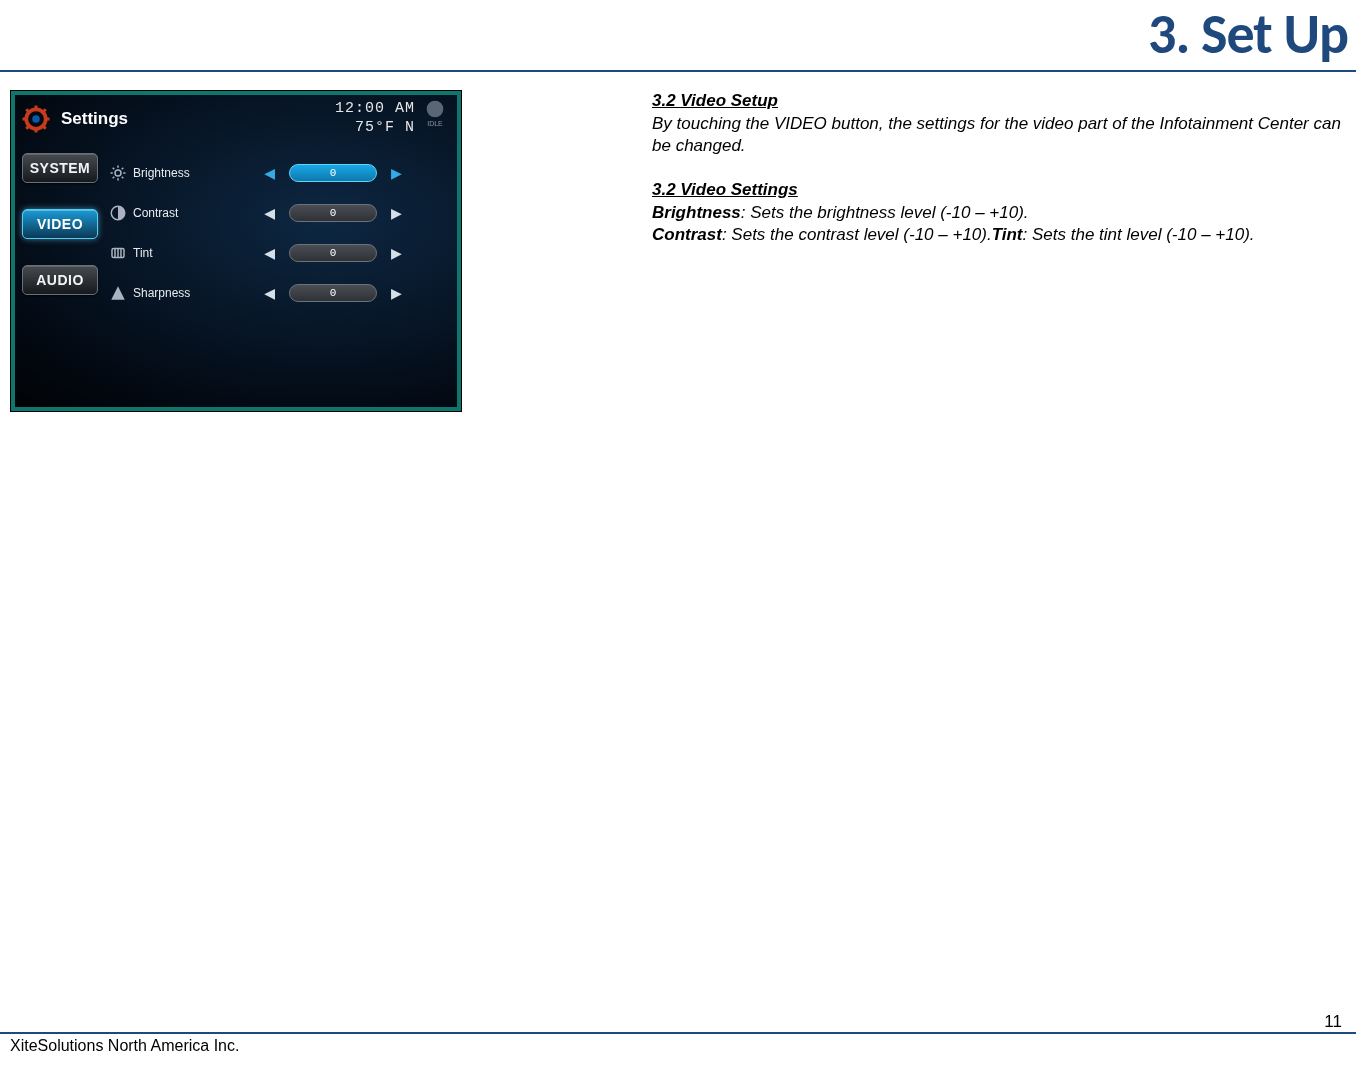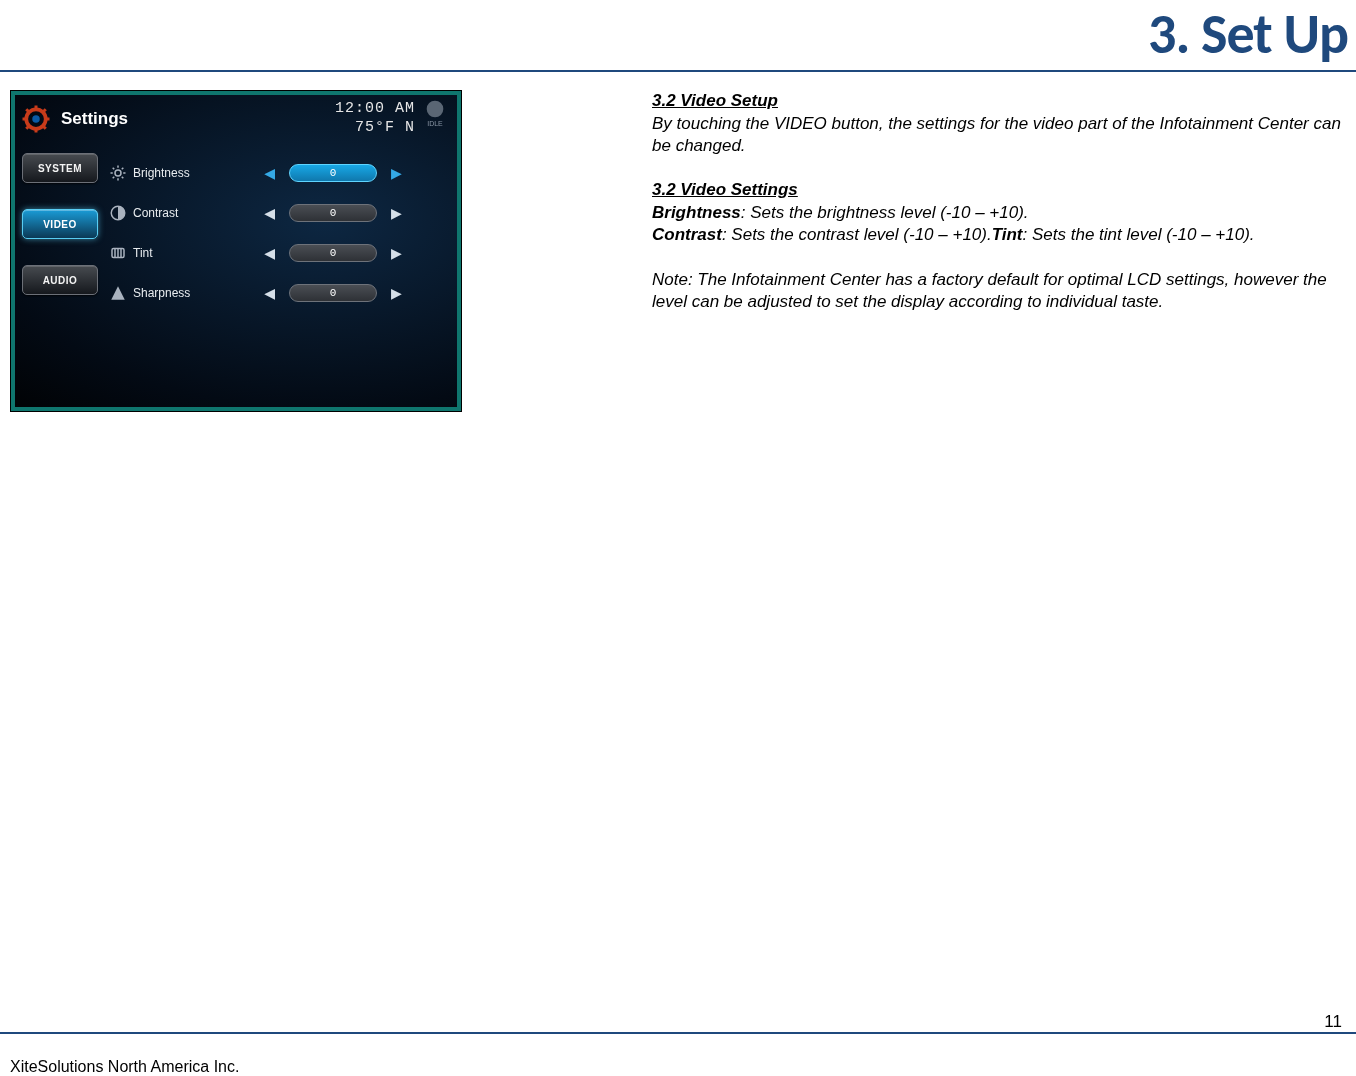--- a/index.html
+++ b/index.html
@@ -95,21 +95,21 @@
     padding-top: 6px;
   }
   .tab-btn {
     width: 76px;
     height: 30px;
     margin: 0 auto 26px;
     border-radius: 5px;
     background: linear-gradient(#474b50, #15181d);
     border: 1px solid #6c7078;
     color: #f4f4f4;
-    font-size: 10px;
+    font-size: 14px;
     font-weight: bold;
     display: flex;
     align-items: center;
     justify-content: center;
     letter-spacing: 0.5px;
     box-shadow: 0 1px 2px rgba(0,0,0,0.7), inset 0 1px 0 rgba(255,255,255,0.15);
     cursor: pointer;
   }
   .tab-btn.active {
     background: linear-gradient(#1a9bd6, #0b3956);
@@ -192,21 +192,21 @@
     position: absolute;
     left: 0px;
     right: 0px;
     bottom: 42px;
     height: 2px;
     background: #1f497d;
   }
   .footer-left {
     position: absolute;
     left: 10px;
-    bottom: 0;
+    bottom: 21px;
     font-size: 16px;
     color: #000;
   }
   .footer-right {
     position: absolute;
     right: 14px;
     bottom: 44px;
     font-size: 17px;
     color: #000;
   }
@@ -336,19 +336,18 @@
     <p>By touching the VIDEO button, the settings for the video part of the Infotainment Center can be changed.</p>
     <div class="gap"></div>
     <div class="subheading">3.2 Video Settings</div>
     <p>
       <span class="bold">Brightness</span><span>: Sets the brightness level (-10 – +10).</span>
     </p>
     <p>
       <span class="bold">Contrast</span><span>: Sets the contrast level (-10 – +10).</span><span class="bold">Tint</span><span>: Sets the tint level (-10 – +10).</span>
     </p>
     <div class="gap"></div>
-    <p>Note: The Infotainment Center has a factory default for optimal LCD settings, however the level can be adjusted to set the display according to individual taste.</p>
   </div>
 </div>
 
 <div class="footer-line"></div>
 <div class="footer-right">11</div>
 <div class="footer-left">XiteSolutions North America Inc.</div>
 
 </body></html>

